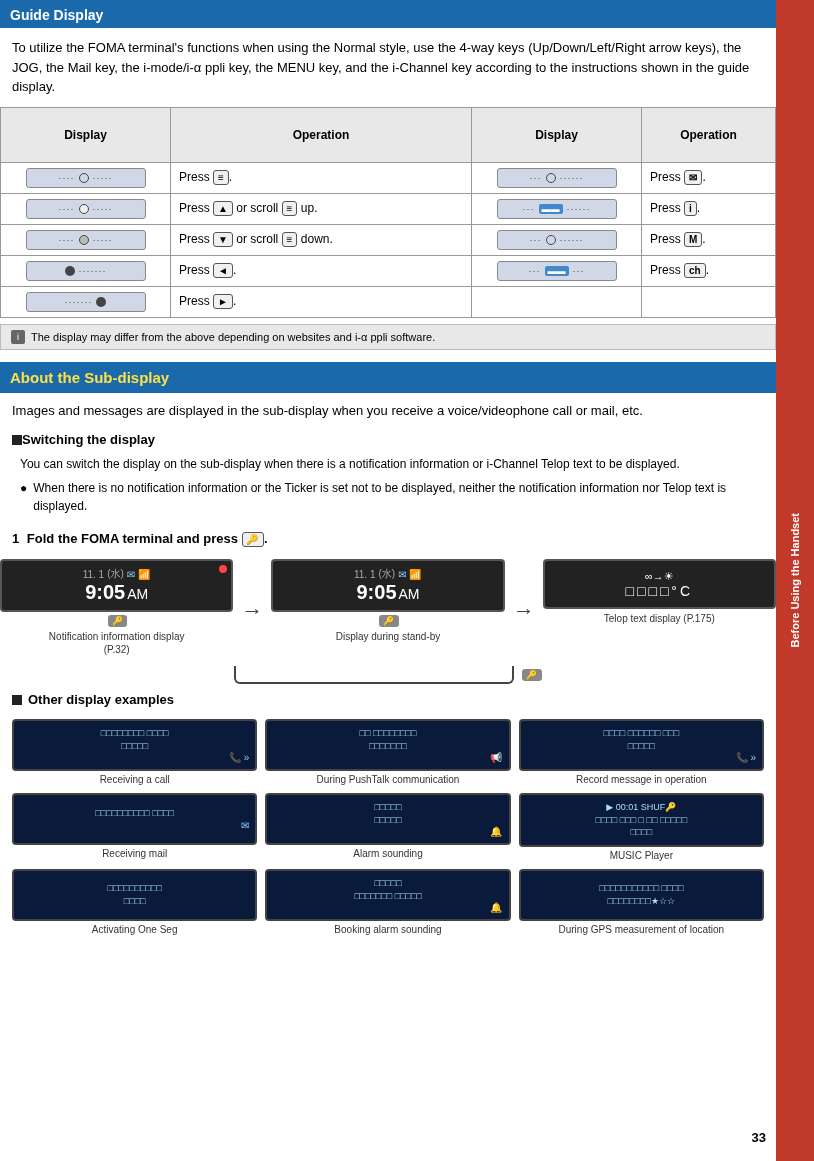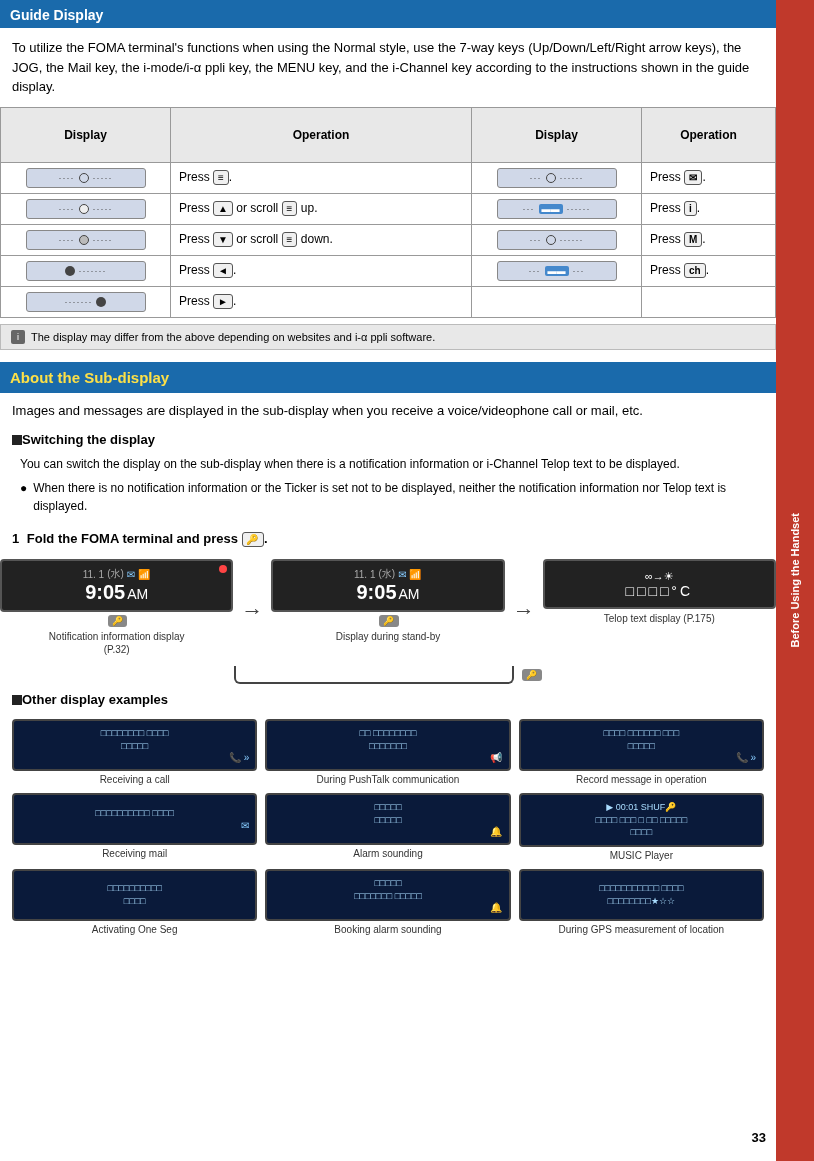--- a/index.html
+++ b/index.html
@@ -295,20 +295,21 @@
       padding: 2px 12px;
     }
 
     
     .examples-title {
       padding: 6px 12px;
       font-size: 13px;
       font-weight: bold;
       display: flex;
       align-items: center;
+      gap: 6px;
     }
     .examples-grid {
       display: grid;
       grid-template-columns: repeat(3, 1fr);
       gap: 8px;
       padding: 6px 12px 12px;
     }
     .example-item {
       text-align: center;
     }
@@ -362,21 +363,21 @@
 <div class="sidebar">
   <span class="sidebar-text">Before Using the Handset</span>
 </div>
 
 <div class="main-content">
 
   <div class="guide-header">
     <span>Guide Display</span>
   </div>
 
-  <div class="intro-text">To utilize the FOMA terminal's functions when using the Normal style, use the 7-way keys (Up/Down/Left/Right arrow keys), the JOG, the Mail key, the i-mode/i-α ppli key, the MENU key, and the i-Channel key according to the instructions shown in the guide display.</div>
+  <div class="intro-text">To utilize the FOMA terminal's functions when using the Normal style, use the 4-way keys (Up/Down/Left/Right arrow keys), the JOG, the Mail key, the i-mode/i-α ppli key, the MENU key, and the i-Channel key according to the instructions shown in the guide display.</div>
 
   <table class="guide-table">
     <thead>
       <tr>
         <th>Display</th>
         <th>Operation</th>
         <th>Display</th>
         <th>Operation</th>
       </tr>
     </thead>

